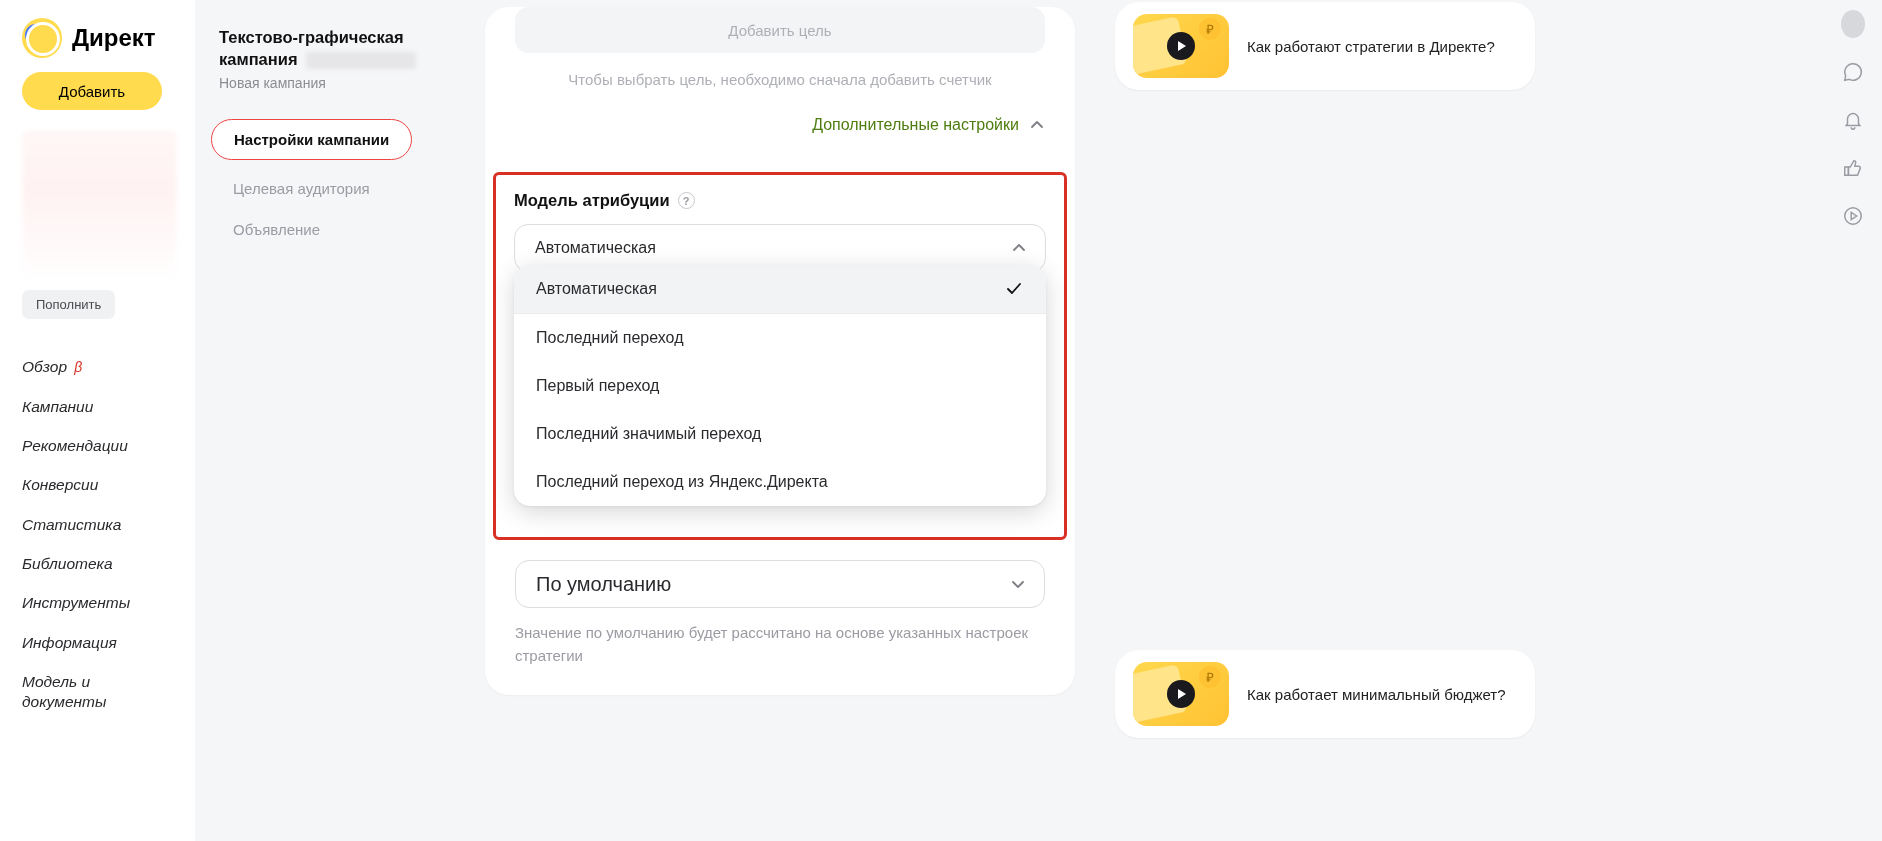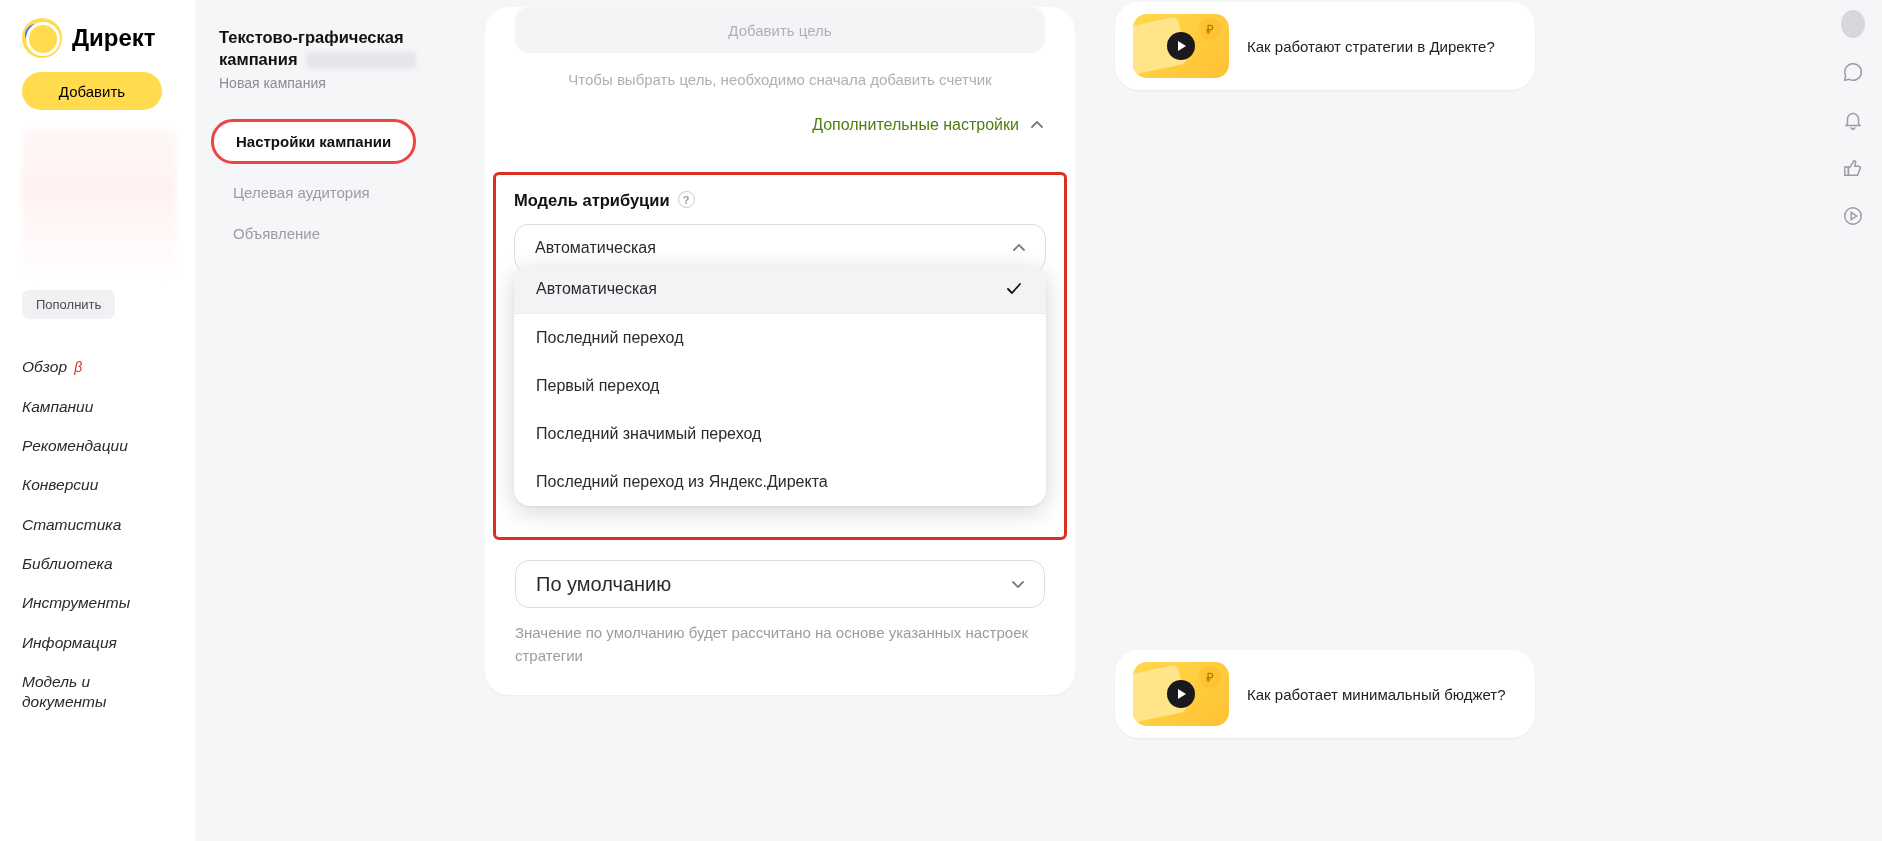--- a/index.html
+++ b/index.html
@@ -97,21 +97,21 @@
   }
   .steps { margin-top: 28px; }
   .step-pill {
     background:#fff;
     border-radius: 22px;
     padding: 11px 22px;
     font-size:15px;
     font-weight:600;
     color:#111;
     display:inline-block;
-    border: 3px solid #ef4444;
+    border: 1px solid #ef4444;
     margin-bottom:8px;
     margin-left:-8px;
   }
   .step-link {
     font-size:15px;
     color:#9b9ba3;
     padding: 12px 14px;
     cursor:pointer;
   }
 
@@ -145,21 +145,21 @@
 
   .red-box {
     border: 3px solid #d93025;
     border-radius: 6px;
     margin: 38px 8px 0 8px;
     padding: 16px 18px 18px 18px;
     min-height: 368px;
     position:relative;
     background:#fff;
   }
-  .field-label { display:flex; align-items:flex-start; font-size:16.5px; font-weight:700; color:#111; }
+  .field-label { display:flex; align-items:center; font-size:16.5px; font-weight:700; color:#111; }
   .help-icon {
     width:17px; height:17px; border-radius:50%; border:1.4px solid #c7c8cd;
     display:inline-flex; align-items:center; justify-content:center;
     font-size:11px; color:#9b9ba3; margin-left:8px;
   }
 
   .select-box {
     margin-top:14px;
     border:1px solid #dcdde1;
     border-radius:14px;

